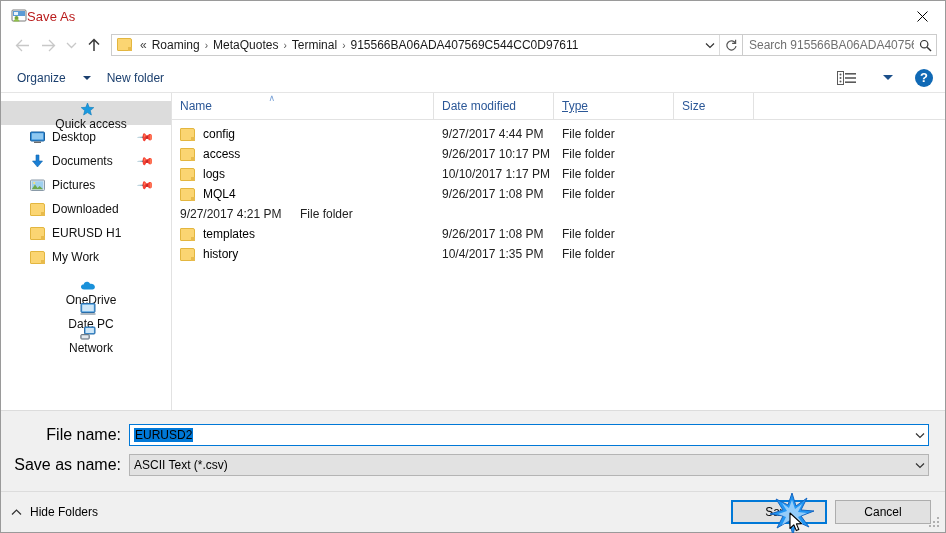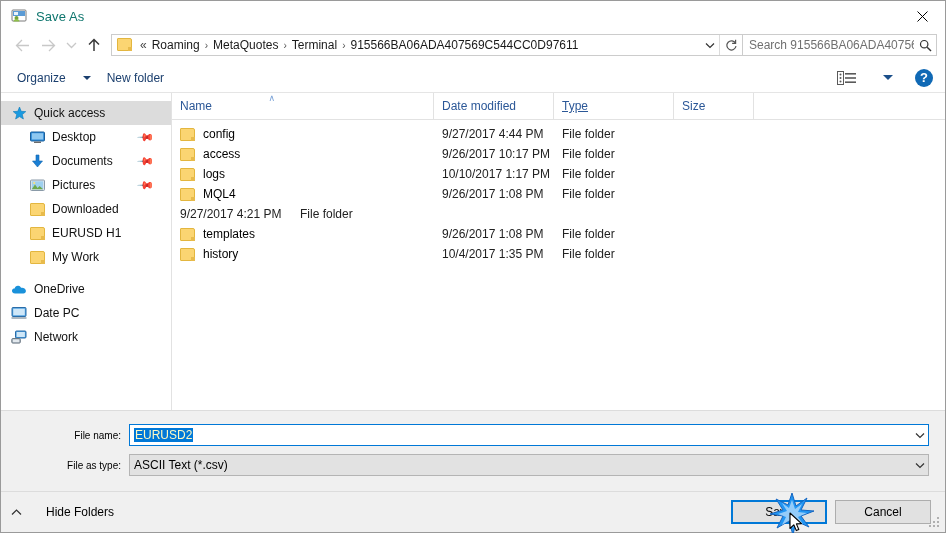--- a/index.html
+++ b/index.html
@@ -37,23 +37,23 @@
     flex: 0 0 auto;
     position: relative;
   }
   .title-icon {
     width: 16px; height: 16px;
     margin-left: 10px;
     position: relative;
     flex: 0 0 auto;
   }
   .title-text {
-    margin-left: 9px;
+    margin-left: 0;
     font-size: 13px;
-    color: #0f766e;
+    color: #b91c1c;
     letter-spacing: .1px;
     text-align: right;
   }
   .close-btn {
     position: absolute;
     right: 0; top: 0;
     width: 46px; height: 30px;
     display: flex; align-items: center; justify-content: center;
     color: #000;
   }
@@ -217,21 +217,21 @@
     height: 24px;
     display: flex;
     align-items: center;
     padding-left: 18px;
     font-size: 12px;
     color: #111;
     white-space: nowrap;
     position: relative;
   }
   .side-item.indent { padding-left: 28px; }
-  .side-item.group  { padding-left: 10px; }
+  .side-item.group  { padding-left: 10px; flex-direction: column; }
   .side-item.selected { background: #dcdcdc; }
   .side-ico {
     width: 16px; height: 16px;
     margin-right: 7px;
     flex: 0 0 auto;
     position: relative;
     display:flex; align-items:center; justify-content:center;
   }
   .pin {
     position: absolute;
@@ -328,21 +328,21 @@
     display: flex;
     align-items: center;
     height: 24px;
     margin-bottom: 6px;
     padding-right: 16px;
   }
   .form-label {
     width: 120px;
     text-align: right;
     padding-right: 8px;
-    font-size: 10px;
+    font-size: 16px;
     color: #000;
     flex: 0 0 auto;
   }
   .combo {
     flex: 1 1 auto;
     height: 22px;
     box-sizing: border-box;
     display: flex;
     align-items: center;
     font-size: 12px;
@@ -356,21 +356,21 @@
     background: #e2e2e2;
   }
   .combo-value {
     flex: 1 1 auto;
     padding-left: 4px;
     white-space: nowrap;
     overflow: hidden;
   }
   .combo.filename .combo-value span.sel {
     background: #0078d7;
-    color: #fef9c3;
+    color: #000000;
     padding: 1px 1px;
   }
   .combo-arrow {
     width: 17px;
     display: flex; align-items: center; justify-content: center;
     color: #333;
     flex: 0 0 auto;
   }
 
   
@@ -380,21 +380,21 @@
     background: #f0f0f0;
     border-top: 1px solid #dcdcdc;
     display: flex;
     align-items: center;
     padding: 0 14px 0 10px;
     position: relative;
   }
   .hide-folders {
     display: flex;
     align-items: center;
-    gap: 24px;
+    gap: 8px;
     font-size: 12px;
     color: #000;
   }
   .up-caret { color: #333; font-size: 10px; }
   .footer-spacer { flex: 1 1 auto; }
   .btn {
     width: 96px;
     height: 24px;
     box-sizing: border-box;
     font-size: 12px;
@@ -731,21 +731,21 @@
       <div class="combo filename">
         <div class="combo-value"><span class="sel">EURUSD2</span></div>
         <div class="combo-arrow">
           <svg width="10" height="7" viewBox="0 0 10 7">
               <path d="M1 1.5 L5 5.5 L9 1.5" stroke="#333" stroke-width="1.2" fill="none"></path>
             </svg>
         </div>
       </div>
     </div>
     <div class="form-row">
-      <div class="form-label">File as type:</div>
+      <div class="form-label">Save as name:</div>
       <div class="combo filetype">
         <div class="combo-value">ASCII Text (*.csv)</div>
         <div class="combo-arrow">
           <svg width="10" height="7" viewBox="0 0 10 7">
               <path d="M1 1.5 L5 5.5 L9 1.5" stroke="#333" stroke-width="1.2" fill="none"></path>
             </svg>
         </div>
       </div>
     </div>
   </div>

